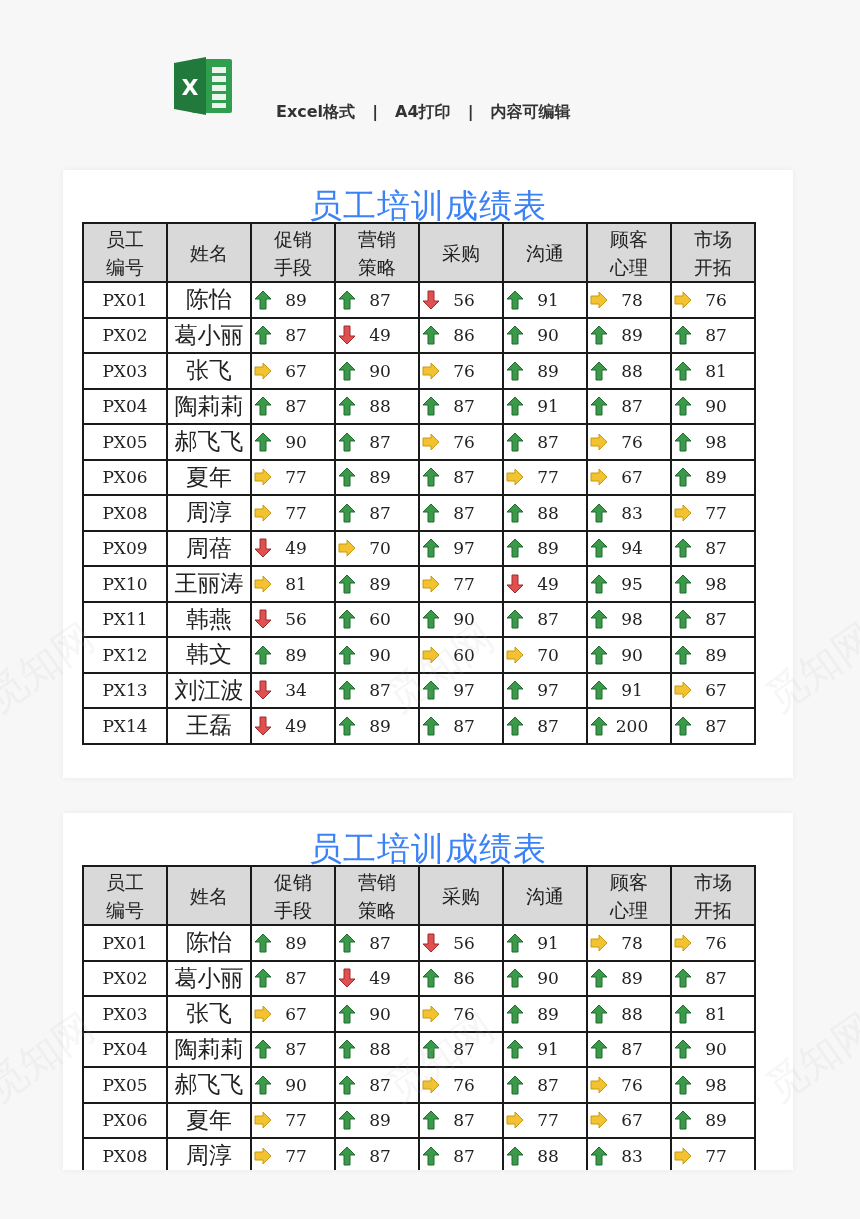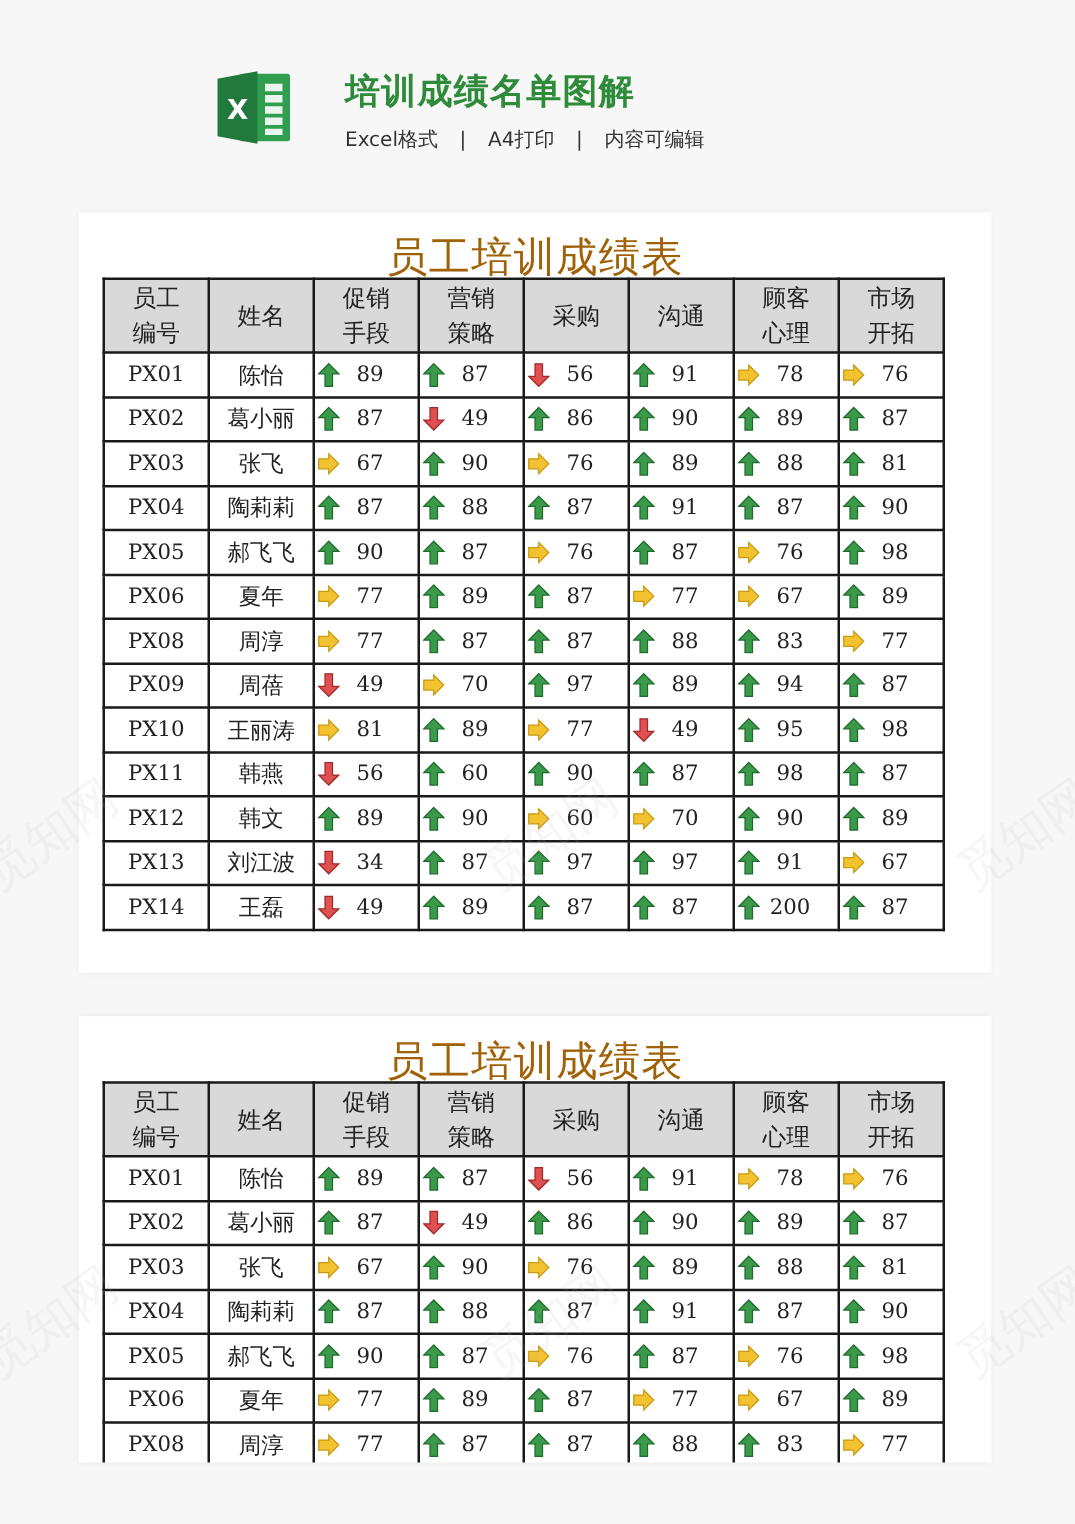--- a/index.html
+++ b/index.html
@@ -2,35 +2,35 @@
 <html><head>
 <meta charset="utf-8">
 <style>
   * { margin:0; padding:0; box-sizing:border-box; }
   html, body { width:860px; height:1219px; background:#f7f7f7; overflow:hidden; }
   body { position:relative; font-family:"DejaVu Sans", sans-serif; }
 
   .banner { position:absolute; left:0; top:0; width:860px; height:150px; }
   .xl-logo { position:absolute; left:172px; top:55px; width:62px; height:62px; }
   .banner-title { position:absolute; left:276px; top:54px; font-size:28px; font-weight:bold; color:#2e8b3a; letter-spacing:1px; font-family:"DejaVu Sans", sans-serif; }
-  .banner-sub { position:absolute; left:276px; top:102px; font-size:16px; font-weight:normal; color:#333; display:flex; gap:0; white-space:nowrap; }
+  .banner-sub { position:absolute; left:276px; top:102px; font-size:16px; font-weight:bold; color:#333; display:flex; gap:0; white-space:nowrap; }
   .banner-sub .sep { display:inline-block; width:40px; text-align:center; color:#333; }
 
   .card { position:absolute; left:63px; width:730px; background:#fff; box-shadow:0 0 6px rgba(0,0,0,0.06); }
   .card1 { top:170px; height:608px; }
   .card2 { top:813px; height:357px; overflow:hidden; }
 
-  .sheet-title { position:absolute; left:0; width:730px; text-align:center; top:14px; font-size:33px; color:#a16207; font-family:"DejaVu Serif", serif; letter-spacing:1px; }
+  .sheet-title { position:absolute; left:0; width:730px; text-align:center; top:14px; font-size:33px; color:#3b82f6; font-family:"DejaVu Serif", serif; letter-spacing:1px; }
 
   table.grades { position:absolute; left:19px; top:52px; border-collapse:collapse; width:671px; table-layout:fixed; font-family:"DejaVu Serif", serif; }
   table.grades th, table.grades td { border:2px solid #1a1a1a; text-align:center; color:#222; }
   table.grades th { background:#d9d9d9; font-weight:normal; font-size:19px; line-height:28px; height:59px; }
   table.grades td { height:35.5px; font-size:17px; }
   table.grades td.id { font-size:17px;margin-top:40px; }
-  table.grades td.name { font-size:18px;font-family:Liberation Serif, serif; }
+  table.grades td.name { font-size:23px;font-family:Liberation Serif, serif; }
   td.score { position:relative; }
   td.score .ico { position:absolute; left:2px; top:50%; transform:translateY(-50%); width:18px; height:20px; }
   td.score .val { display:inline-block; padding-left:6px; }
 
   .watermark { position:absolute; font-size:40px; color:rgba(180,180,180,0.12); transform:rotate(-35deg); font-family:"DejaVu Sans", sans-serif; pointer-events:none; white-space:nowrap; }
 </style>
 </head>
 <body>
 
 <div class="banner">
@@ -39,21 +39,20 @@
     <g fill="#ffffff" opacity="0.9">
       <rect x="40" y="12" width="14" height="6"></rect>
       <rect x="40" y="21" width="14" height="6"></rect>
       <rect x="40" y="30" width="14" height="6"></rect>
       <rect x="40" y="39" width="14" height="6"></rect>
       <rect x="40" y="48" width="14" height="5"></rect>
     </g>
     <path d="M2 8 L34 2 L34 60 L2 54 Z" fill="#217a3c"></path>
     <text x="18" y="40" text-anchor="middle" font-size="22" font-weight="bold" fill="#fff" font-family="DejaVu Sans, sans-serif">X</text>
   </svg>
-  <div class="banner-title">培训成绩名单图解</div>
   <div class="banner-sub">
     <span>Excel格式</span>
     <span class="sep">|</span>
     <span>A4打印</span>
     <span class="sep">|</span>
     <span>内容可编辑</span>
   </div>
 </div>
 
 <div class="card card1">

